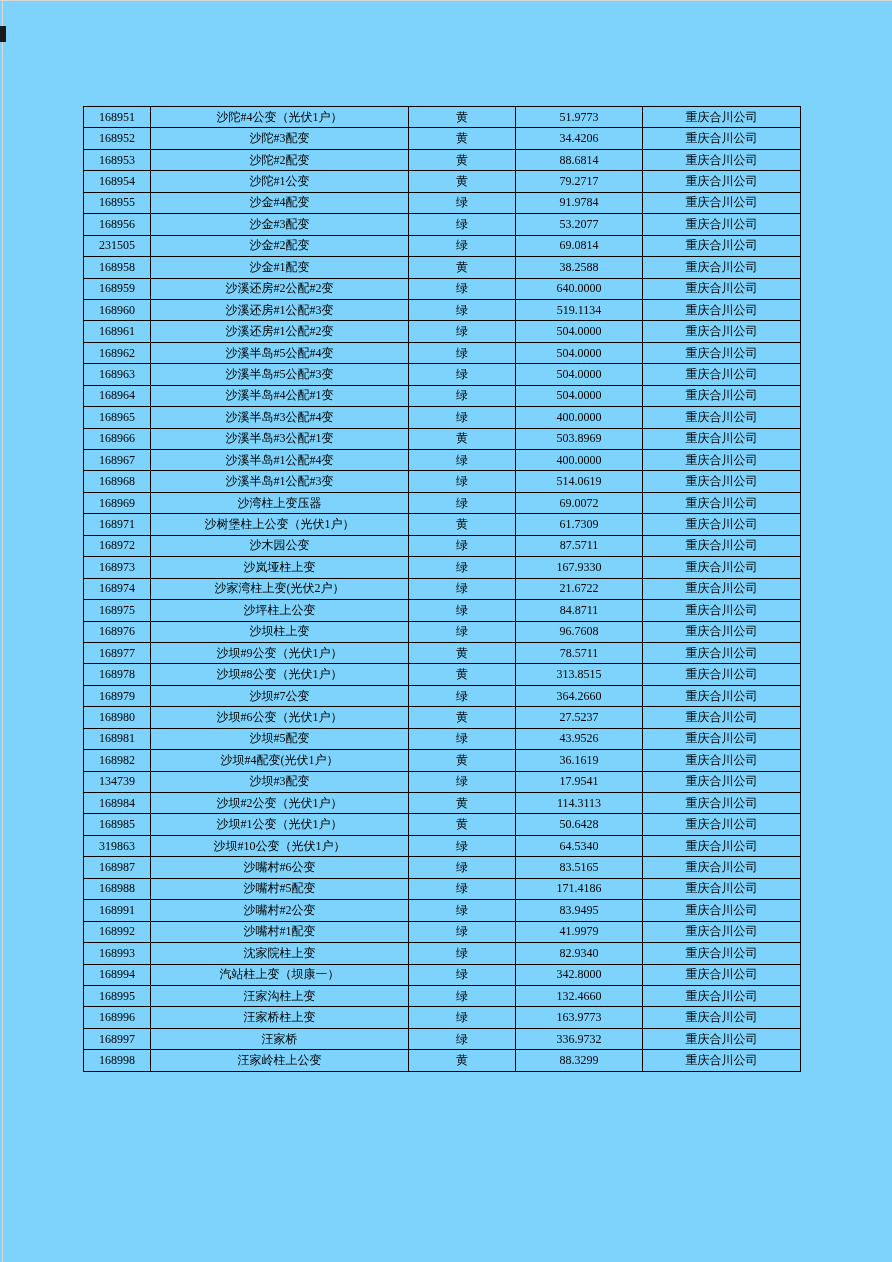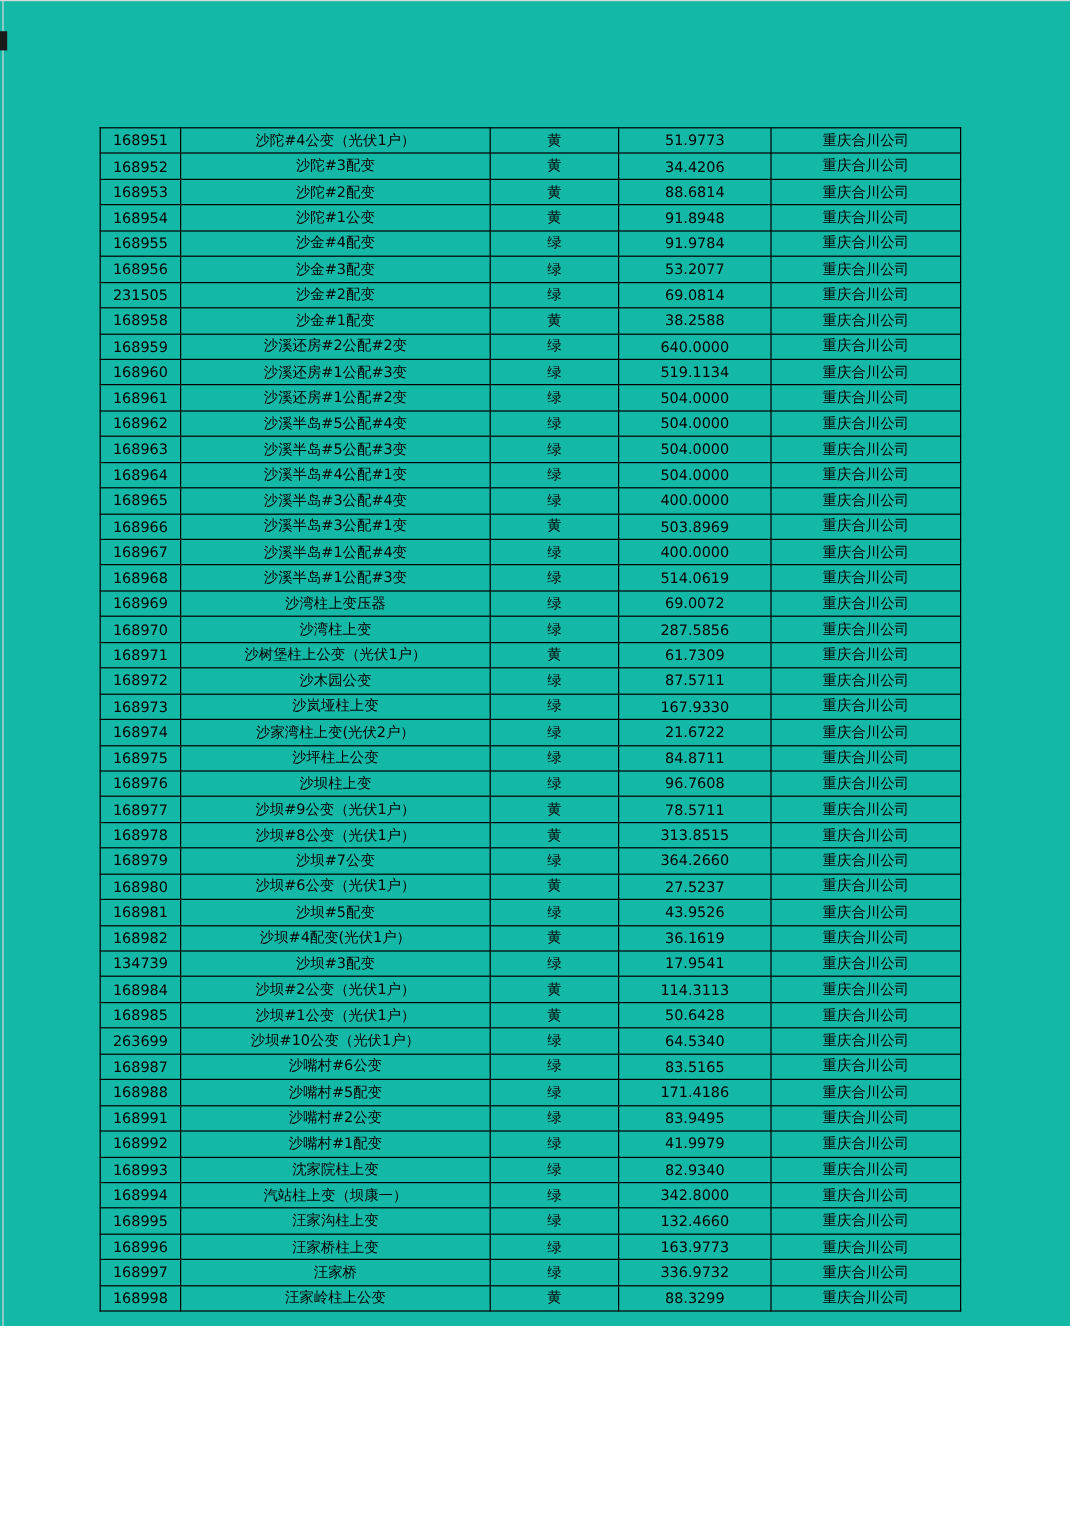--- a/index.html
+++ b/index.html
@@ -4,23 +4,24 @@
 <style>
   html, body {
     margin: 0;
     padding: 0;
     background: #ffffff;
     font-family: "DejaVu Sans", "Liberation Sans", sans-serif;
   }
   .canvas {
     position: relative;
     width: 892px;
-    height: 1105px;
-    background: #14b8a6;
+    height: 1262px;
+    background: #7dd3fc;
     overflow: hidden;
+    font-family: Liberation Serif, serif;
   }
   
   .page-edge-top {
     position: absolute;
     left: 0; top: 0;
     width: 892px; height: 1px;
     background: #d8d8d8;
   }
   .page-edge-left {
     position: absolute;
@@ -94,21 +95,21 @@
     <td>168953</td>
     <td>沙陀#2配变</td>
     <td>黄</td>
     <td>88.6814</td>
     <td>重庆合川公司</td>
   </tr>
         <tr>
     <td>168954</td>
     <td>沙陀#1公变</td>
     <td>黄</td>
-    <td>91.8948</td>
+    <td>79.2717</td>
     <td>重庆合川公司</td>
   </tr>
         <tr>
     <td>168955</td>
     <td>沙金#4配变</td>
     <td>绿</td>
     <td>91.9784</td>
     <td>重庆合川公司</td>
   </tr>
         <tr>
@@ -203,27 +204,20 @@
     <td>重庆合川公司</td>
   </tr>
         <tr>
     <td>168969</td>
     <td>沙湾柱上变压器</td>
     <td>绿</td>
     <td>69.0072</td>
     <td>重庆合川公司</td>
   </tr>
         <tr>
-    <td>168970</td>
-    <td>沙湾柱上变</td>
-    <td>绿</td>
-    <td>287.5856</td>
-    <td>重庆合川公司</td>
-  </tr>
-        <tr>
     <td>168971</td>
     <td>沙树堡柱上公变（光伏1户）</td>
     <td>黄</td>
     <td>61.7309</td>
     <td>重庆合川公司</td>
   </tr>
         <tr>
     <td>168972</td>
     <td>沙木园公变</td>
     <td>绿</td>
@@ -315,21 +309,21 @@
     <td>重庆合川公司</td>
   </tr>
         <tr>
     <td>168985</td>
     <td>沙坝#1公变（光伏1户）</td>
     <td>黄</td>
     <td>50.6428</td>
     <td>重庆合川公司</td>
   </tr>
         <tr>
-    <td>263699</td>
+    <td>319863</td>
     <td>沙坝#10公变（光伏1户）</td>
     <td>绿</td>
     <td>64.5340</td>
     <td>重庆合川公司</td>
   </tr>
         <tr>
     <td>168987</td>
     <td>沙嘴村#6公变</td>
     <td>绿</td>
     <td>83.5165</td>

